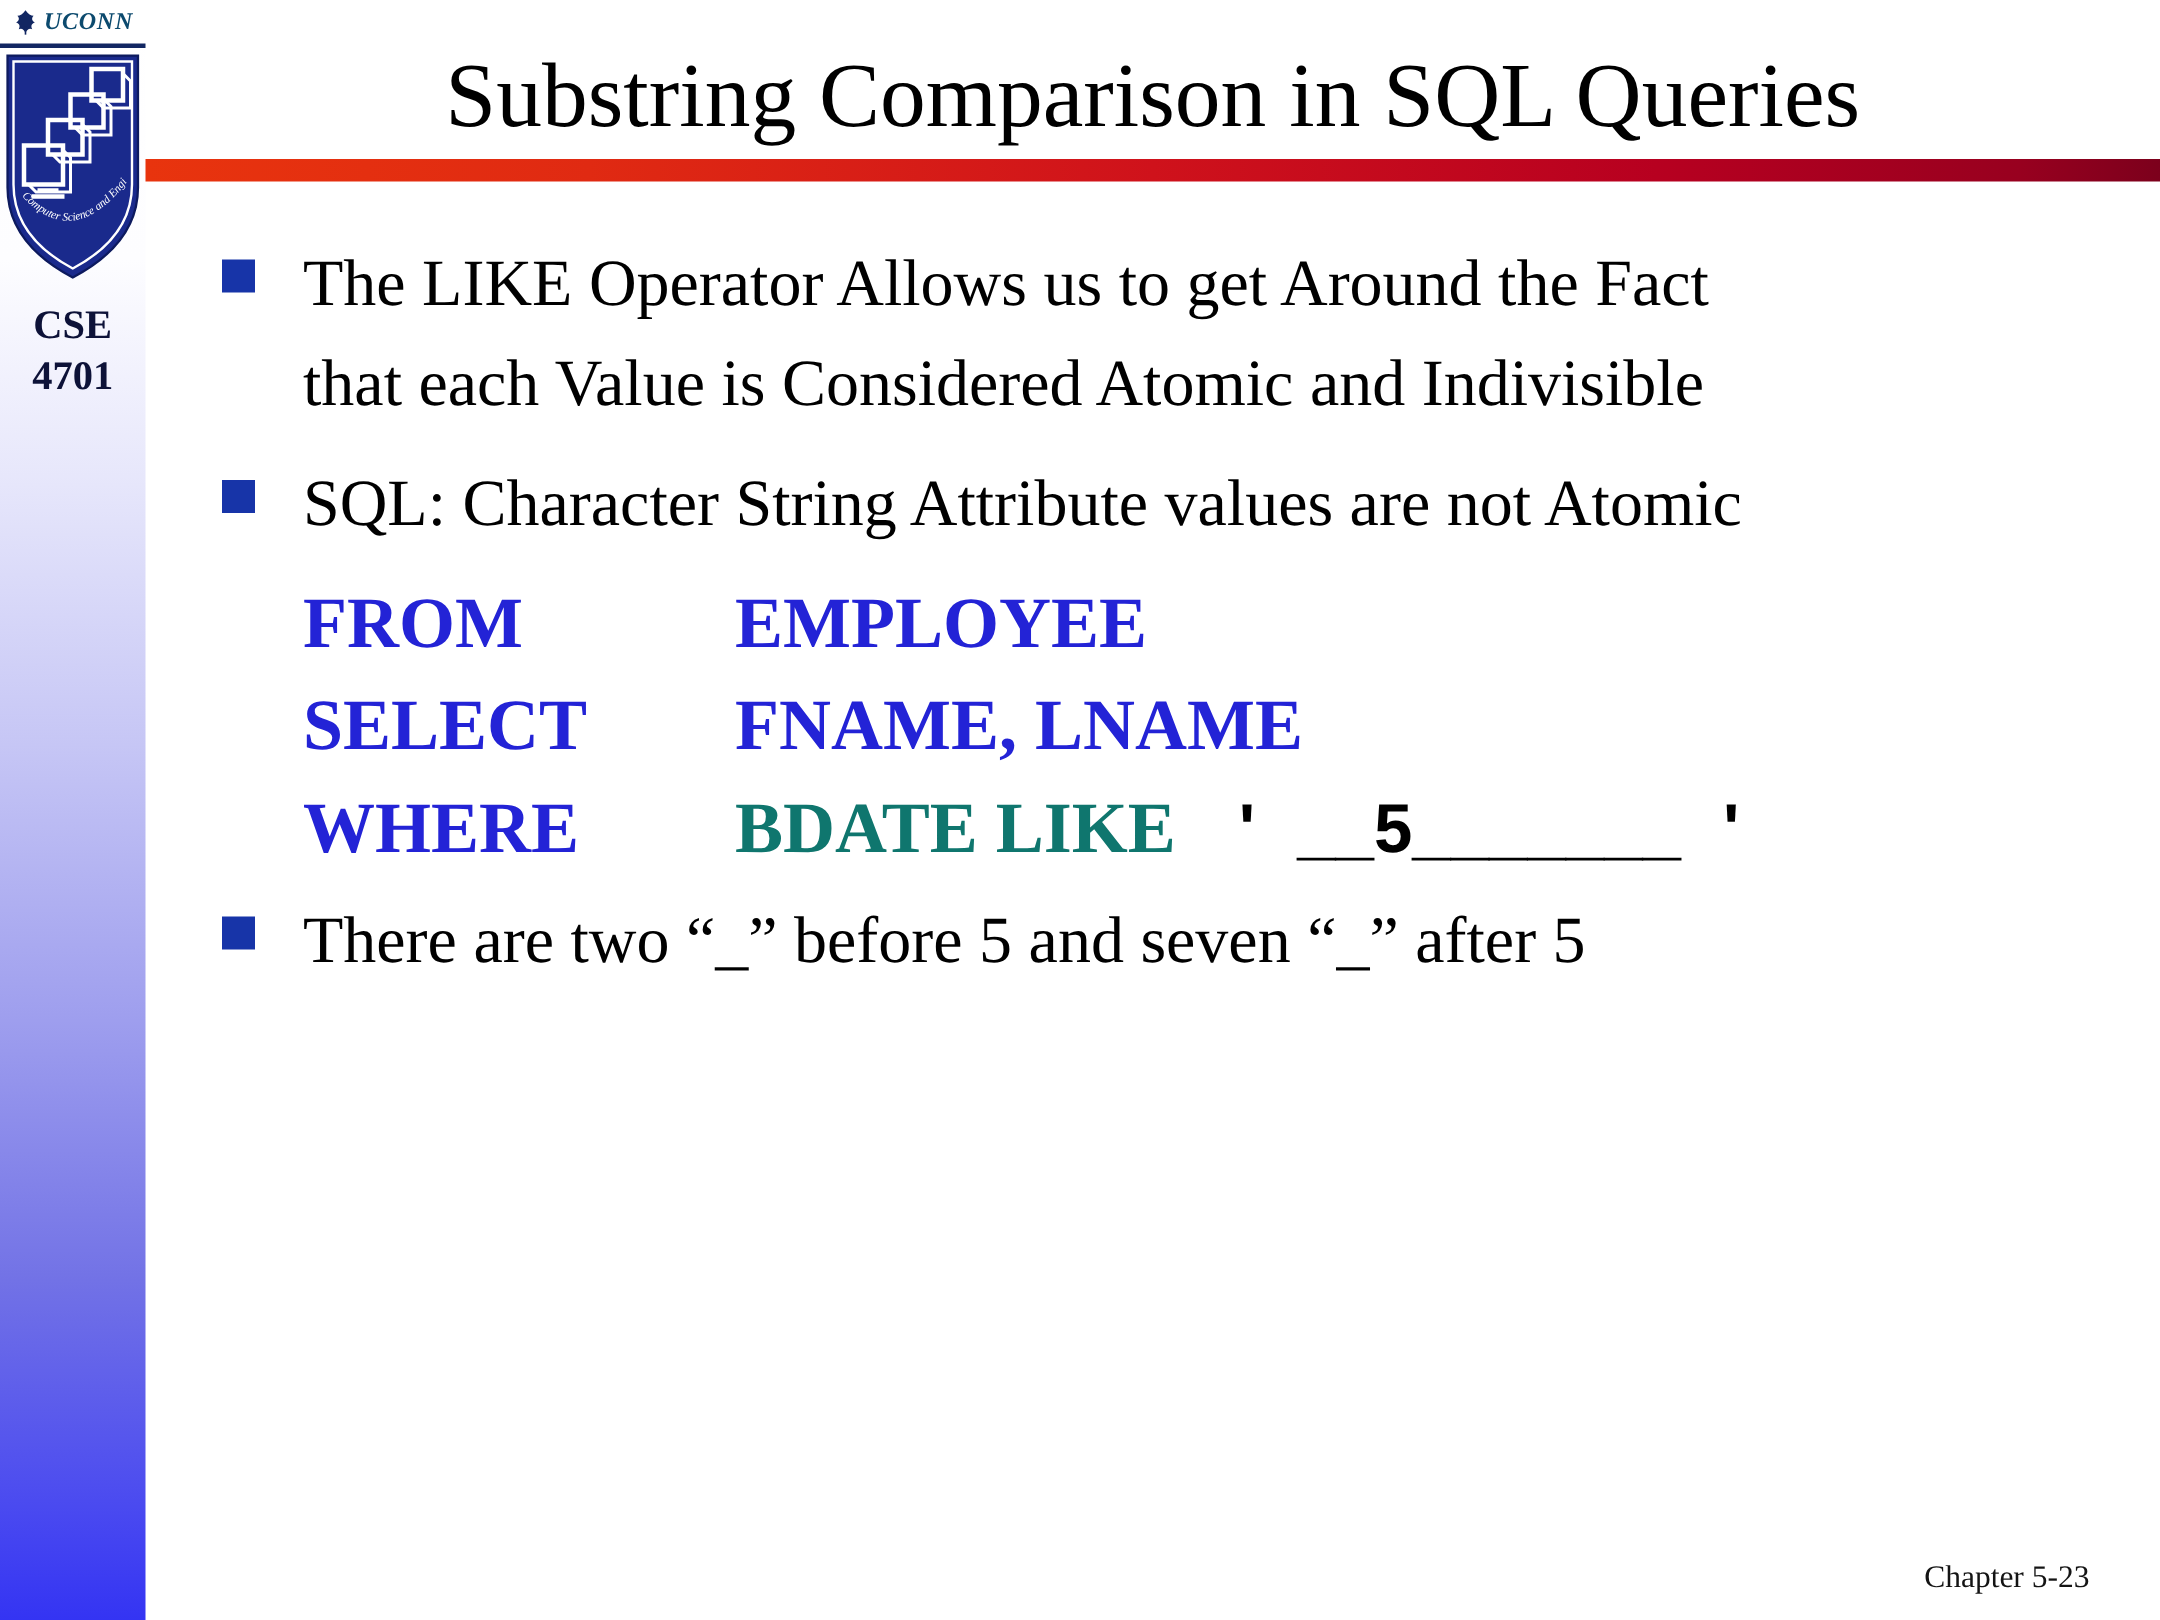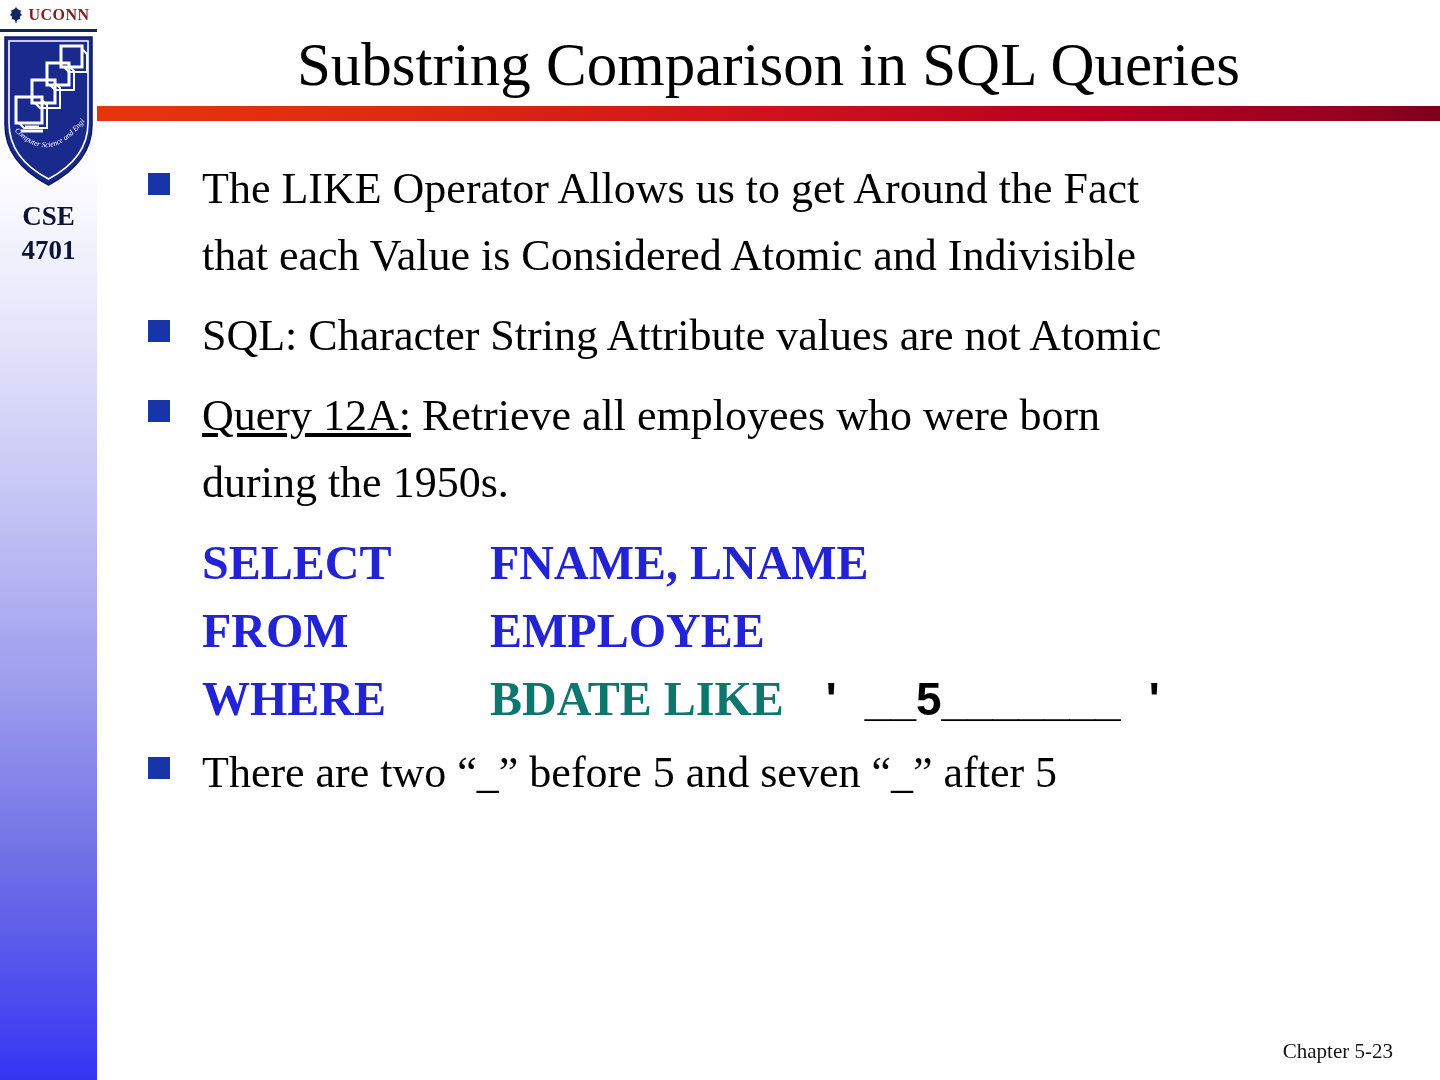--- a/index.html
+++ b/index.html
@@ -15,21 +15,21 @@
   .sidebar {
     position: absolute; left: 0; top: 0;
     width: 97px; height: 1080px;
     background: linear-gradient(180deg,
       #ffffff 0%, #fdfdff 16%, #e6e6fb 30%, #c6c6f5 46%,
       #9e9eee 63%, #7272e6 79%, #4a4af0 93%, #3434f3 100%);
   }
   .uconn-wordmark {
     height: 29px; background: #ffffff;
     display: flex; align-items: center; justify-content: center; gap: 3px;
-    color: #7f1d1d; font-weight: bold; font-size: 16px; letter-spacing: 0.5px;
+    color: #0c4a6e; font-weight: bold; font-size: 16px; letter-spacing: 0.5px; font-style: italic;
   }
   .wordmark-rule { height: 3px; background: #122762; }
   .shield { display: block; margin: 3px auto 0; }
   .cse-label {
     margin-top: 12px; text-align: center;
     color: #0d1238; font-weight: bold;
     font-size: 27px; line-height: 34px;
   }
 
   
@@ -131,34 +131,29 @@
         <span class="marker"></span>
         <div class="btext">The LIKE Operator Allows us to get Around the Fact
 that each Value is Considered Atomic and Indivisible</div>
       </div>
 
       <div class="bullet">
         <span class="marker"></span>
         <div class="btext">SQL: Character String Attribute values are not Atomic</div>
       </div>
 
-      <div class="bullet">
-        <span class="marker"></span>
-        <div class="btext"><span class="qlabel">Query 12A:</span><span> Retrieve all employees who were born
-during the 1950s.</span></div>
-      </div>
 
       <div class="sql">
         <div class="sql-row">
+          <span class="kw">FROM</span>
+          <span class="val-blue">EMPLOYEE</span>
+        </div>
+        <div class="sql-row">
           <span class="kw">SELECT</span>
           <span class="val-blue">FNAME, LNAME</span>
-        </div>
-        <div class="sql-row">
-          <span class="kw">FROM</span>
-          <span class="val-blue">EMPLOYEE</span>
         </div>
         <div class="sql-row">
           <span class="kw">WHERE</span>
           <span class="val-black">BDATE LIKE</span>
           <span class="quote q-open">'</span>
           <span class="pattern"><span>__</span><span>5</span><span>_______</span></span>
           <span class="quote q-close">'</span>
         </div>
       </div>
 

